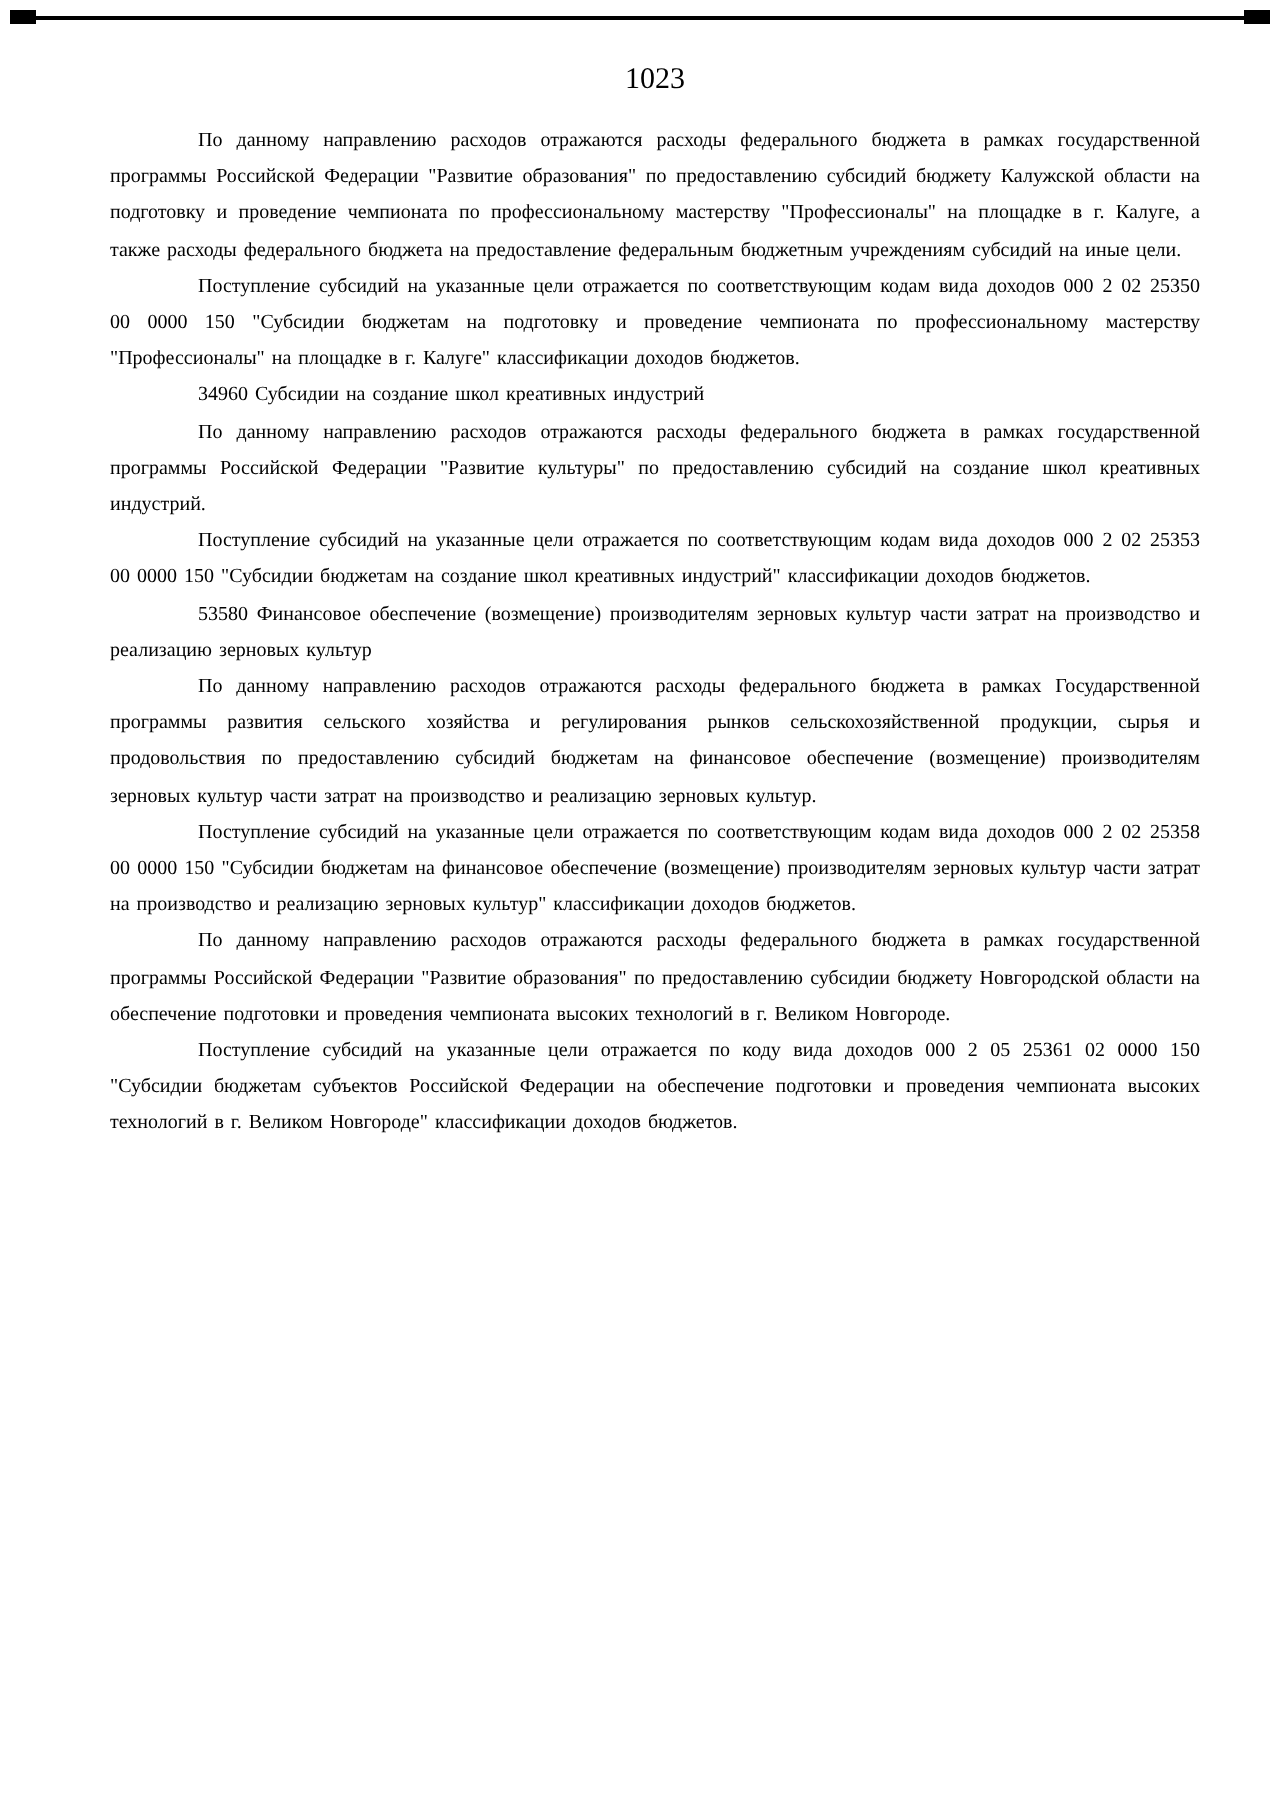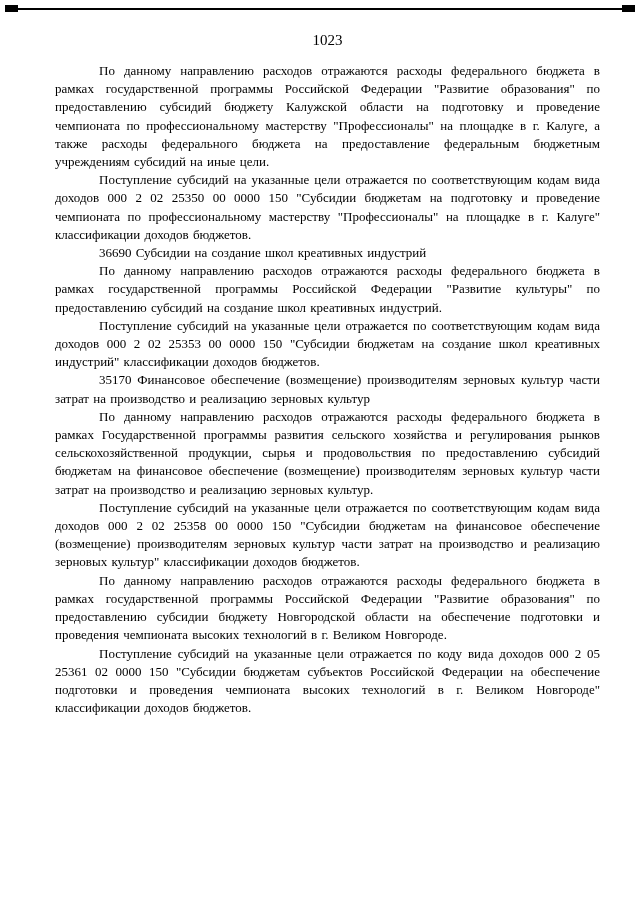--- a/index.html
+++ b/index.html
@@ -27,45 +27,45 @@
     top: 32px;
     left: 55px;
     right: 40px;
   }
   .page-number {
     text-align: center;
     font-size: 15px;
     margin-bottom: 13px;
   }
   .content p {
-    font-size: 13px;
+    font-size: 10px;
     line-height: 18.2px;
     text-align: justify;
     text-indent: 44px;
     word-spacing: 1px;
   }
 </style>
 </head>
 <body>
 
 <div class="page">
 
   <div class="artifact artifact-top-line"></div>
   <div class="artifact artifact-top-left"></div>
   <div class="artifact artifact-top-right"></div>
 
   <div class="content">
     <div class="page-number">1023</div>
 
     <p>По данному направлению расходов отражаются расходы федерального бюджета в рамках государственной программы Российской Федерации "Развитие образования" по предоставлению субсидий бюджету Калужской области на подготовку и проведение чемпионата по профессиональному мастерству "Профессионалы" на площадке в г. Калуге, а также расходы федерального бюджета на предоставление федеральным бюджетным учреждениям субсидий на иные цели.</p>
     <p>Поступление субсидий на указанные цели отражается по соответствующим кодам вида доходов 000 2 02 25350 00 0000 150 "Субсидии бюджетам на подготовку и проведение чемпионата по профессиональному мастерству "Профессионалы" на площадке в г. Калуге" классификации доходов бюджетов.</p>
-    <p>36690 Субсидии на создание школ креативных индустрий</p>
+    <p>34960 Субсидии на создание школ креативных индустрий</p>
     <p>По данному направлению расходов отражаются расходы федерального бюджета в рамках государственной программы Российской Федерации "Развитие культуры" по предоставлению субсидий на создание школ креативных индустрий.</p>
     <p>Поступление субсидий на указанные цели отражается по соответствующим кодам вида доходов 000 2 02 25353 00 0000 150 "Субсидии бюджетам на создание школ креативных индустрий" классификации доходов бюджетов.</p>
-    <p>35170 Финансовое обеспечение (возмещение) производителям зерновых культур части затрат на производство и реализацию зерновых культур</p>
+    <p>53580 Финансовое обеспечение (возмещение) производителям зерновых культур части затрат на производство и реализацию зерновых культур</p>
     <p>По данному направлению расходов отражаются расходы федерального бюджета в рамках Государственной программы развития сельского хозяйства и регулирования рынков сельскохозяйственной продукции, сырья и продовольствия по предоставлению субсидий бюджетам на финансовое обеспечение (возмещение) производителям зерновых культур части затрат на производство и реализацию зерновых культур.</p>
     <p>Поступление субсидий на указанные цели отражается по соответствующим кодам вида доходов 000 2 02 25358 00 0000 150 "Субсидии бюджетам на финансовое обеспечение (возмещение) производителям зерновых культур части затрат на производство и реализацию зерновых культур" классификации доходов бюджетов.</p>
     <p>По данному направлению расходов отражаются расходы федерального бюджета в рамках государственной программы Российской Федерации "Развитие образования" по предоставлению субсидии бюджету Новгородской области на обеспечение подготовки и проведения чемпионата высоких технологий в г. Великом Новгороде.</p>
     <p>Поступление субсидий на указанные цели отражается по коду вида доходов 000 2 05 25361 02 0000 150 "Субсидии бюджетам субъектов Российской Федерации на обеспечение подготовки и проведения чемпионата высоких технологий в г. Великом Новгороде" классификации доходов бюджетов.</p>
   </div>
 
   <div class="artifact artifact-bottom-bar"></div>
   <div class="artifact artifact-bottom-center"></div>
 
 </div>

